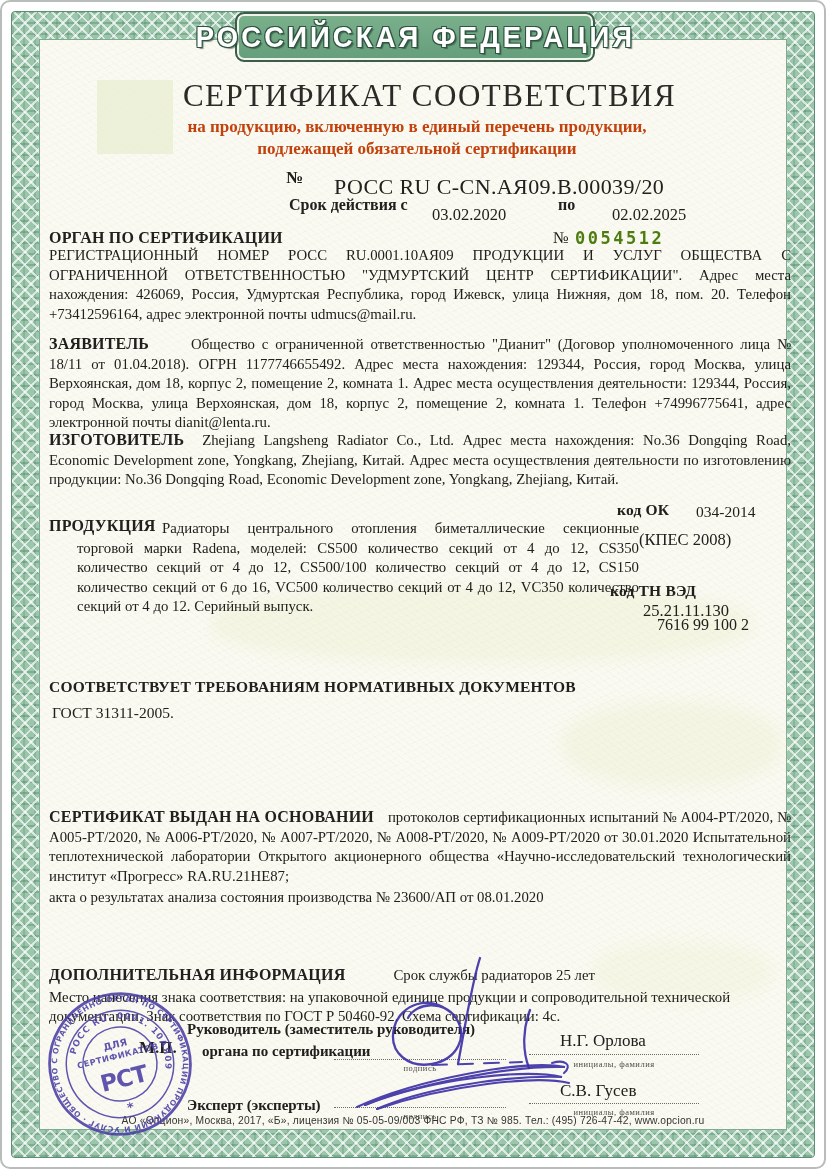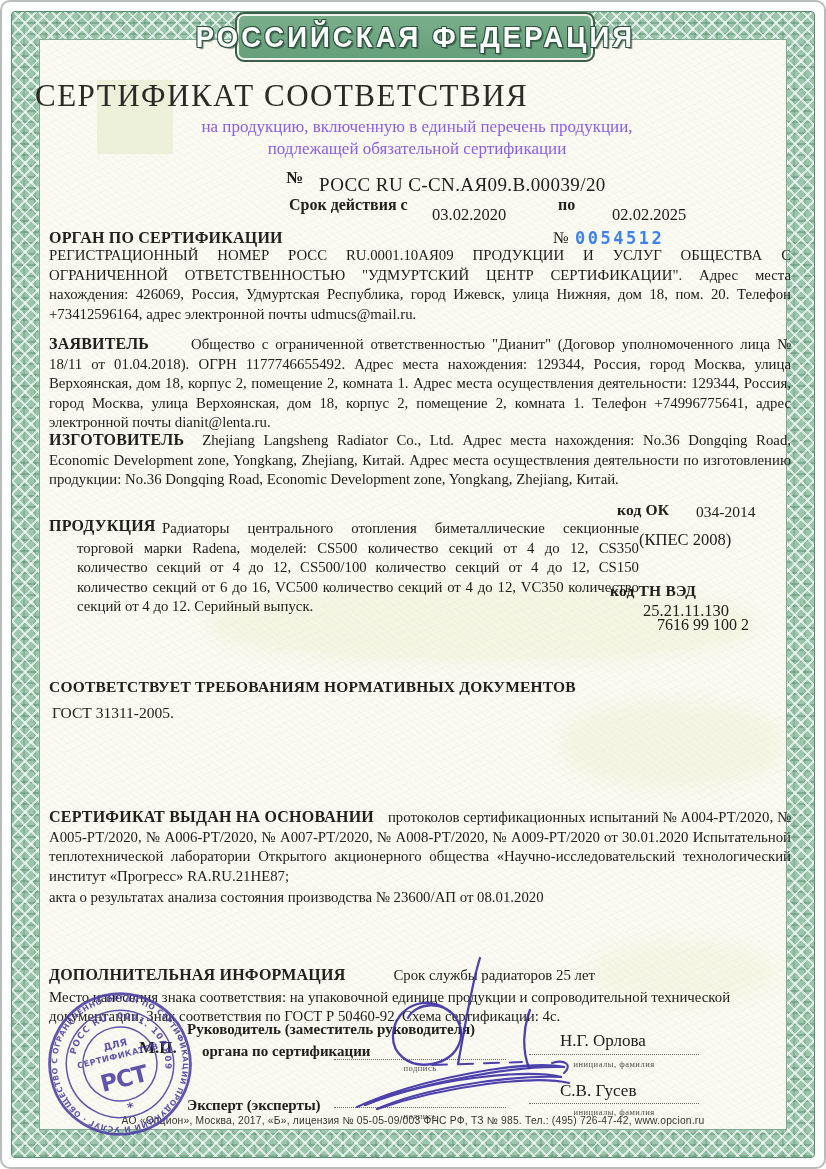--- a/index.html
+++ b/index.html
@@ -37,27 +37,27 @@
     box-shadow: inset 0 0 0 2px #eef3ec;
     display:flex; align-items:center; justify-content:center;
   }
   .badge span {
     font-family:"Liberation Sans", sans-serif; font-weight:bold; font-size:27px;
     letter-spacing:3px; color:#ffffff;
     text-shadow:1px 1px 0 #2f5540, -1px -1px 0 #2f5540, 1px -1px 0 #2f5540, -1px 1px 0 #2f5540, 2px 2px 1px rgba(30,60,45,.55);
     transform:scale(1.02,1.12);
     white-space:nowrap;
   }
-  .title { position:absolute; left:0; right:0; top:76px; 
+  .title { position:absolute; left:0; right:0; top:76px; text-align:center;
     font-size:31px; letter-spacing:1.5px; color:#2b2a26;padding-left:33px; }
-  .sub { position:absolute; left:8px; right:0; text-align:center; font-weight:normal; font-size:17px; color:#8b5cf6;}
+  .sub { position:absolute; left:8px; right:0; text-align:center; font-weight:bold; font-size:17px; color:#c2410c;}
   .lbl { font-weight:bold; font-size:15.5px; letter-spacing:.2px; }
   .para { font-size:14.8px; line-height:1.32; text-align:justify; }
   .code-red {
-    font-family:"DejaVu Sans Mono", monospace; color:#3b82f6;
+    font-family:"DejaVu Sans Mono", monospace; color:#4d7c0f;
     font-size:17px; letter-spacing:2.5px; font-weight:600;
   }
   .sigline { border-bottom:1.3px dotted #6b6b66; position:absolute; }
   .cap { position:absolute; font-size:8.5px; color:#4a4a45; text-align:center; letter-spacing:.5px;}
   .name { position:absolute; font-size:17px; }
   .footer { position:absolute; left:0; right:0; top:1113px; text-align:center;
     font-family:"Liberation Sans", sans-serif; font-size:10.3px; color:#33332f; letter-spacing:.2px; }
   .stamp-wrap { position:absolute; left:44px; top:988px; width:148px; height:148px;
     transform:rotate(-14deg); opacity:.88; }
   .sig-svg { position:absolute; opacity:.9; }
@@ -75,21 +75,21 @@
   <div class="wm" style="left:590px; top:940px; width:180px; height:60px; background:rgba(233,237,200,.3); border-radius:45%; filter:blur(7px);"></div>
 
   <div class="badge">
     <span>РОССИЙСКАЯ ФЕДЕРАЦИЯ</span>
   </div>
   <div class="title">СЕРТИФИКАТ СООТВЕТСТВИЯ</div>
   <div class="sub" style="top:115px;">на продукцию, включенную в единый перечень продукции,</div>
   <div class="sub" style="top:137px;">подлежащей обязательной сертификации</div>
 
   <div class="abs" style="left:284px; top:166px; font-weight:bold; font-size:17px;">№</div>
-  <div class="abs" style="left:317px; top:172px; font-size:19px; letter-spacing:.4px;text-align:center;">РОСС RU С-CN.АЯ09.В.00039/20</div>
+  <div class="abs" style="left:332px; top:172px; font-size:22px; letter-spacing:.4px;text-align:center;">РОСС RU С-CN.АЯ09.В.00039/20</div>
   <div class="abs" style="left:287px; top:194px; font-weight:bold; font-size:16px;">Срок действия с</div>
   <div class="abs" style="left:430px; top:203px; font-size:16.5px;">03.02.2020</div>
   <div class="abs" style="left:556px; top:194px; font-weight:bold; font-size:16px;">по</div>
   <div class="abs" style="left:610px; top:203px; font-size:16.5px;">02.02.2025</div>
 
   <div class="abs lbl" style="left:47px; top:227px; font-size:16px;">ОРГАН ПО СЕРТИФИКАЦИИ</div>
   <div class="abs" style="left:551px; top:226px; font-size:16.5px;">№</div>
   <div class="abs code-red" style="left:573px; top:226px;">0054512</div>
   <p class="abs para" style="left:47px; top:244px; width:742px; margin:0;">РЕГИСТРАЦИОННЫЙ НОМЕР РОСС RU.0001.10АЯ09 ПРОДУКЦИИ И УСЛУГ ОБЩЕСТВА С ОГРАНИЧЕННОЙ ОТВЕТСТВЕННОСТЬЮ "УДМУРТСКИЙ ЦЕНТР СЕРТИФИКАЦИИ". Адрес места нахождения: 426069, Россия, Удмуртская Республика, город Ижевск, улица Нижняя, дом 18, пом. 20. Телефон +73412596164, адрес электронной почты udmucs@mail.ru.</p>
 

